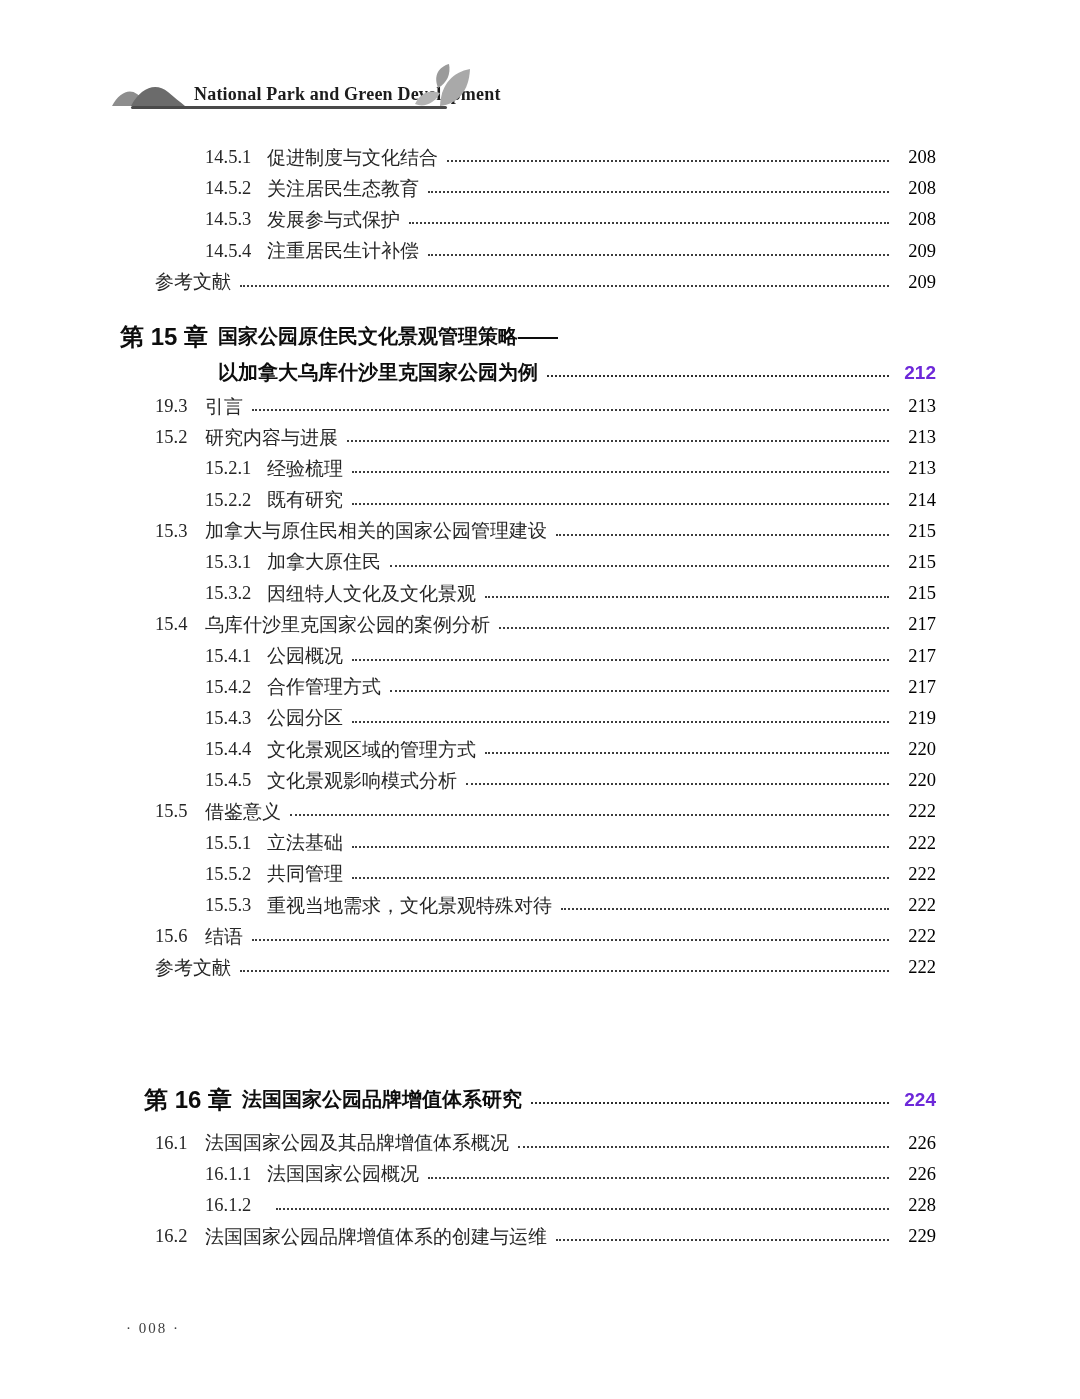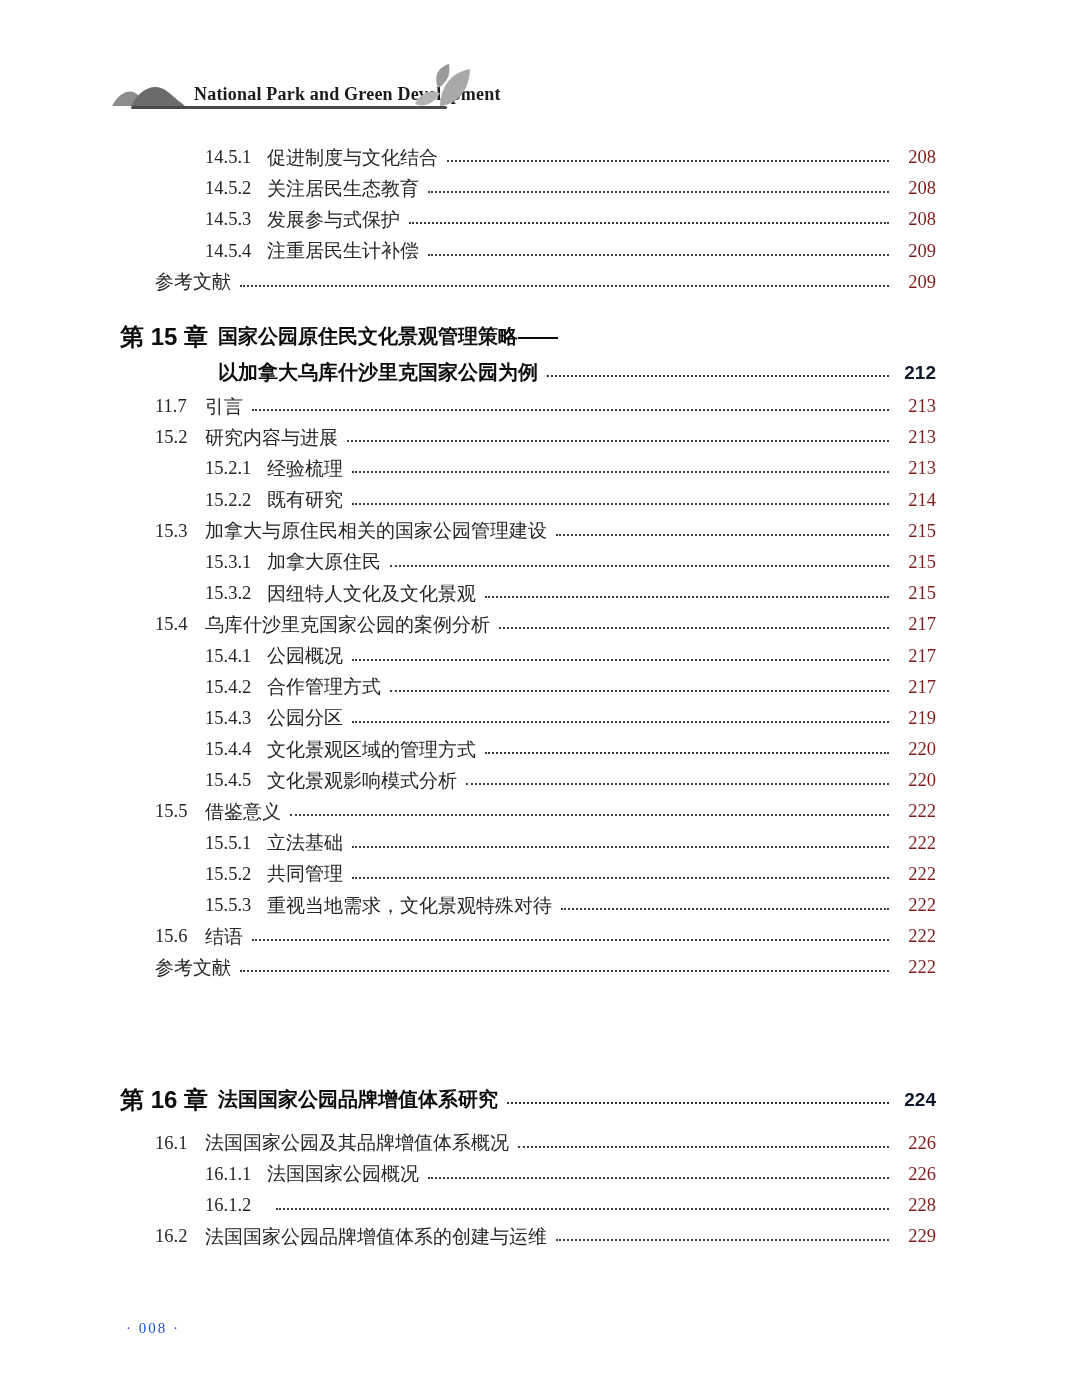--- a/index.html
+++ b/index.html
@@ -43,51 +43,51 @@
   .row.level-2 .num { width: 62px; }
   .row.level-0 { padding-left: 35px; }
   .title { flex-shrink: 0; }
   .leader {
     flex: 1 1 auto; height: 9px;
     border-bottom: 2px dotted #3c3c3c;
     margin: 0 7px 0 9px; min-width: 20px;
   }
   .page-num {
     flex-shrink: 0; width: 40px; text-align: right;
-    font-size: 18.5px; color: #7f1d1d;
+    font-size: 18.5px; color: #000000;
   }
 
   
   .row-chapter {
     display: flex; align-items: flex-start;
     font-family: "Liberation Sans", "DejaVu Sans", sans-serif;
     font-weight: bold; color: #0d0d0d;
   }
   .row-chapter.multi { margin-top: 21px; }
-  .row-chapter.single { margin-top: 10px; margin-bottom: 10px; }
+  .row-chapter.single { margin-top: 10px; margin-bottom: 10px; margin-left: 24px; }
   .chap-num { flex-shrink: 0; width: 98px; font-size: 24px; line-height: 36px; }
   .chap-lines { flex: 1 1 auto; min-width: 0; }
   .chap-line { display: flex; align-items: center; height: 36px; font-size: 20px; }
   .chap-line .leader { border-bottom: 2.5px dotted #2e2e2e; }
-  .chap-line .page-num { font-family: "Liberation Sans", "DejaVu Sans", sans-serif; font-size: 19px; color: #0f172a; }
+  .chap-line .page-num { font-family: "Liberation Sans", "DejaVu Sans", sans-serif; font-size: 19px; color: #6d28d9; }
 
   
   .row-part {
     height: 48px; line-height: 48px;
     margin-top: 26px; margin-bottom: 24px;
     text-align: center;
     font-family: "Liberation Serif", "DejaVu Serif", serif;
     font-weight: bold; font-size: 30px; color: #111111;
     letter-spacing: 2px;
   }
 
   
   .footer {
     position: absolute; left: 126px; top: 1320px;
-    font-size: 15px; color: #1d4ed8; letter-spacing: 2px;
+    font-size: 15px; color: #404040; letter-spacing: 2px;
   }
 </style>
 </head>
 <body>
 
 <div class="page">
 
   <div>
     <svg class="hdr-mountains" width="78" height="25" viewBox="0 0 78 25">
       <path d="M0 24 C7 11, 17 6, 25 12 C30 15, 34 20, 38 24 Z" fill="#8d8d8d"></path>
@@ -142,21 +142,21 @@
 
       </div>
           <div class="chap-line">
         <span class="title">以加拿大乌库什沙里克国家公园为例</span>
         <span class="leader"></span>
         <span class="page-num">212</span>
       </div>
         </div>
   </div>
       <div class="row entry level-1">
-    <span class="num">11.7</span>
+    <span class="num">19.3</span>
     <span class="title">引言</span>
     <span class="leader"></span>
     <span class="page-num">213</span>
   </div>
       <div class="row entry level-1">
     <span class="num">15.2</span>
     <span class="title">研究内容与进展</span>
     <span class="leader"></span>
     <span class="page-num">213</span>
   </div>

